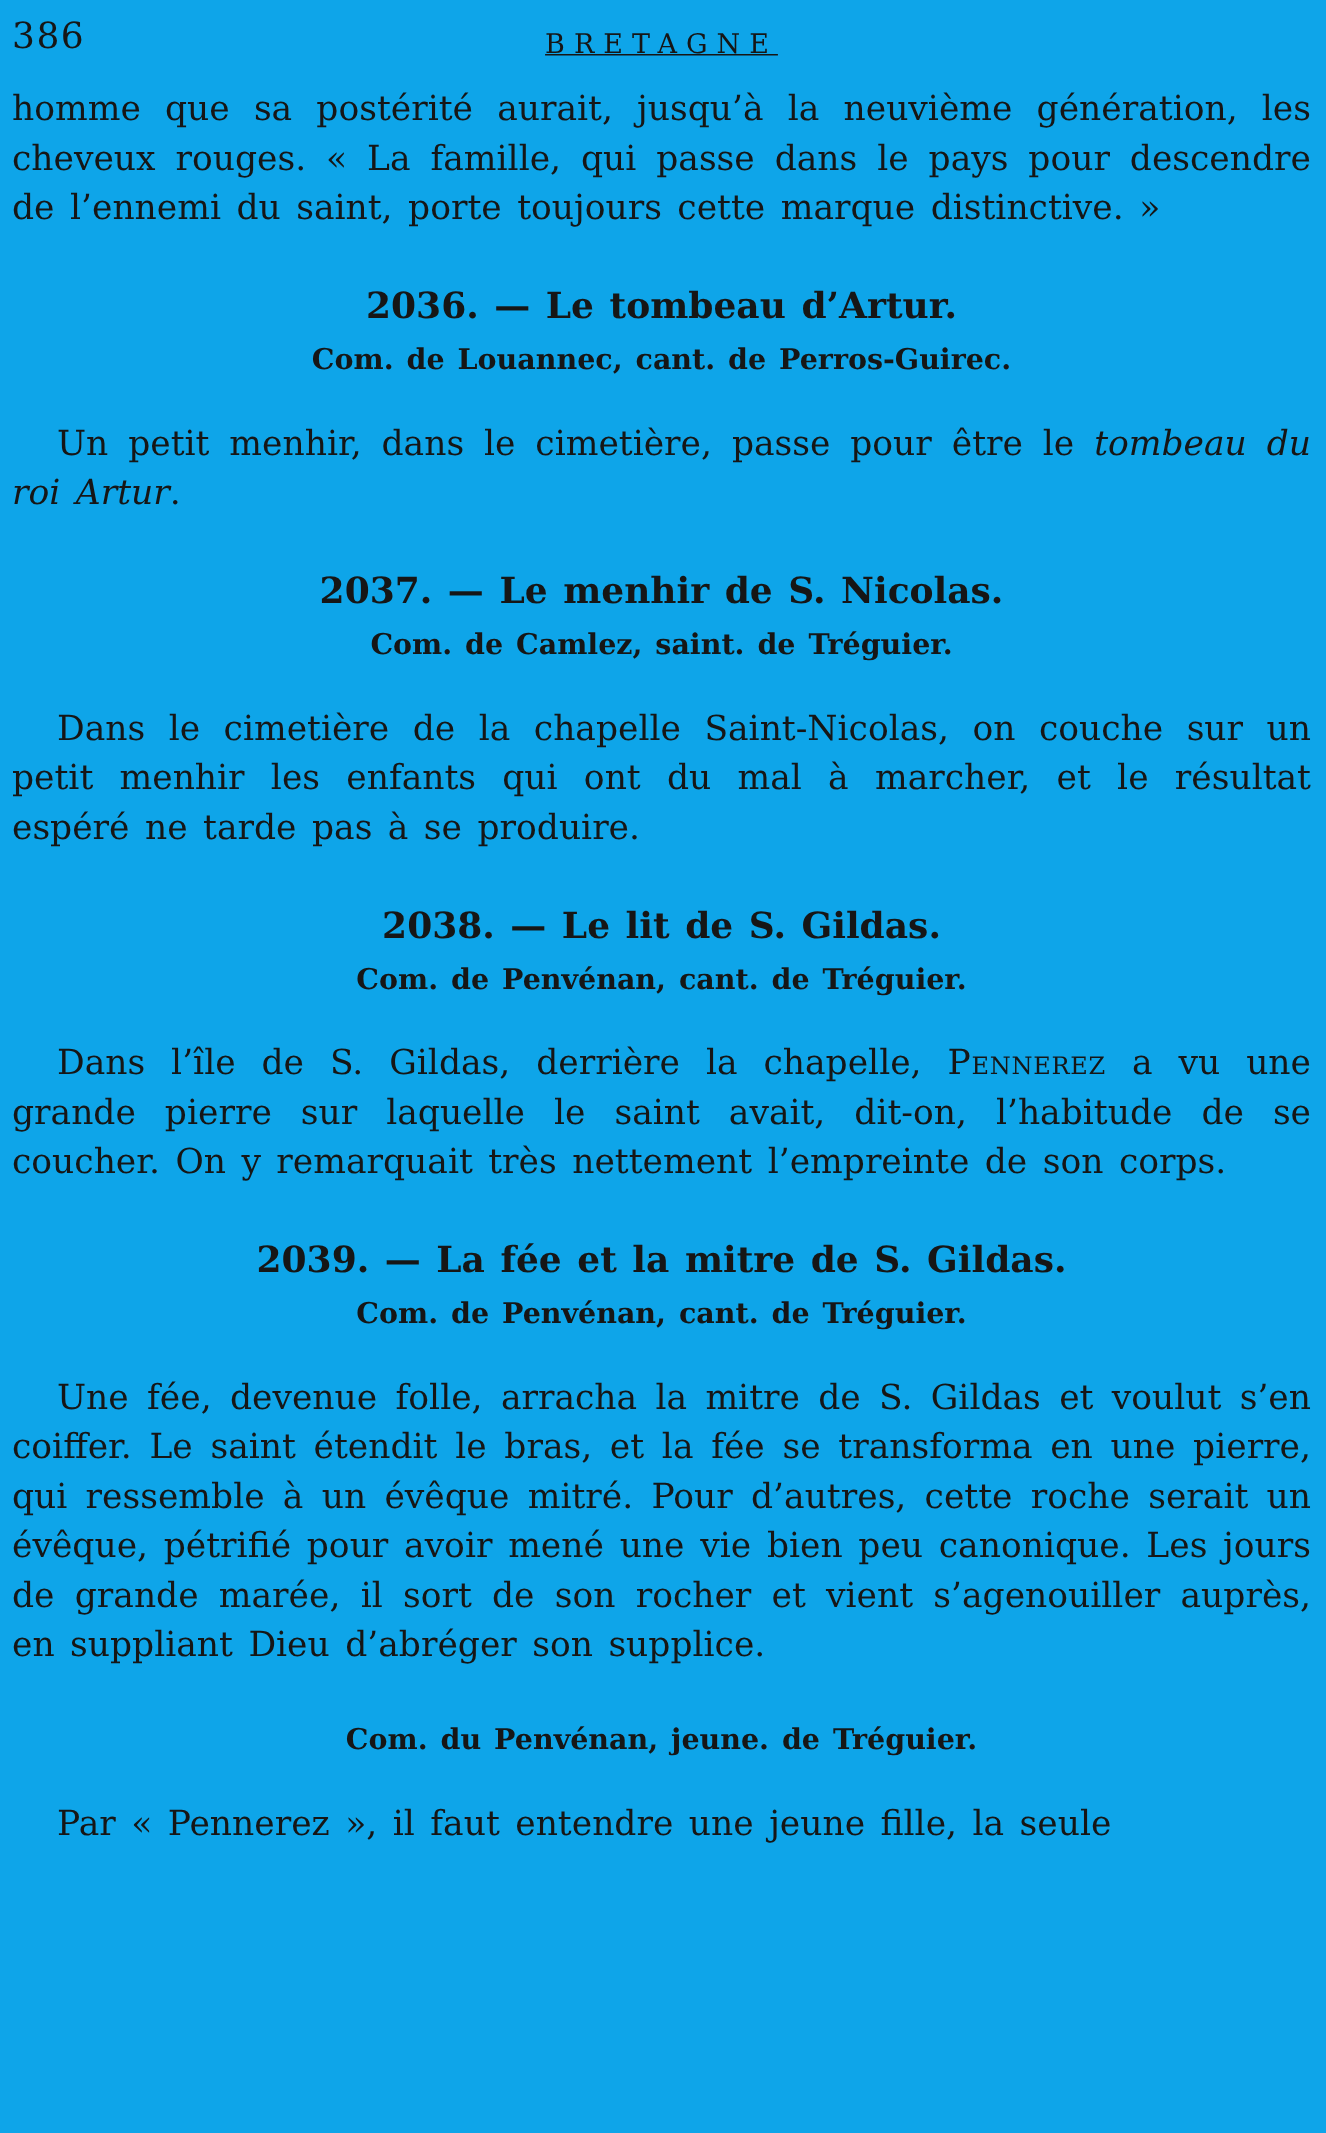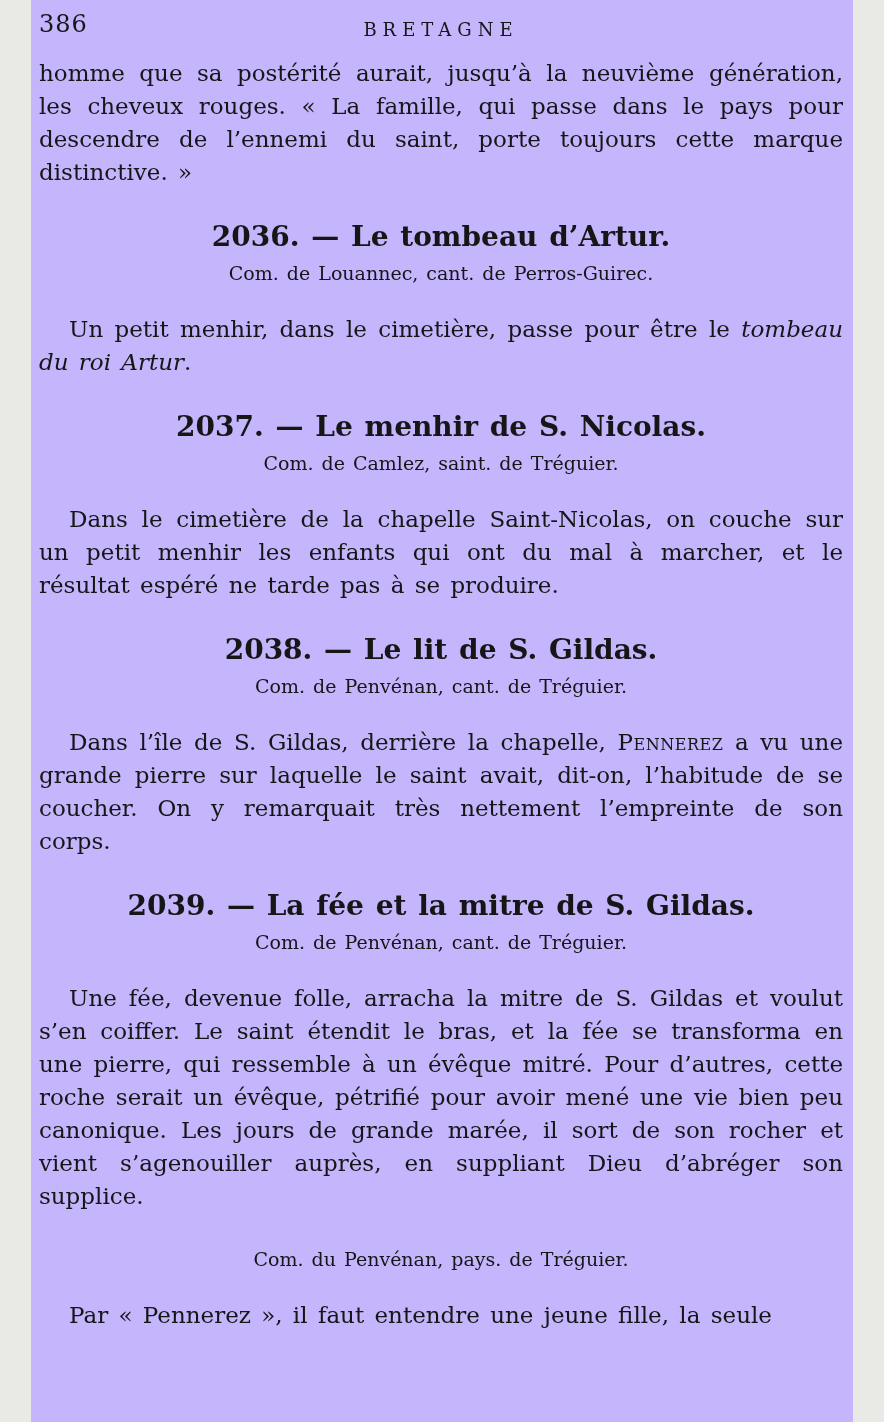--- a/index.html
+++ b/index.html
@@ -1,22 +1,22 @@
 <!DOCTYPE html>
 <html><head>
 <meta charset="utf-8">
 <style>
   * { margin: 0; padding: 0; box-sizing: border-box; }
   html, body { background: #e9e9e6; }
   .page {
     position: relative;
-    width: 822px;
+    width: 884px;
     height: 1422px;
     margin: 0 auto;
-    background: #c4b5fd;
+    background: #0ea5e9;
     color: #161616;
     font-family: "DejaVu Serif", "Liberation Serif", serif;
     font-size: 23px;
     line-height: 33px;
     padding: 8px 10px 0 8px;
     overflow: hidden;
   }
   .page-header {
     position: relative;
     height: 36px;
@@ -28,40 +28,41 @@
     top: 0;
     font-size: 24px;
     letter-spacing: 1px;
   }
   .running-header {
     display: block;
     text-align: center;
     font-size: 18px;
     letter-spacing: 6px;
     padding-top: 5px;
+    text-decoration: underline;
   }
   .para {
     text-align: justify;
     text-indent: 30px;
     word-spacing: 3px;
     margin-top: 13px;
   }
   .para.no-indent { text-indent: 0; }
   .entry { margin-top: 33px; }
   .entry-title {
     text-align: center;
-    font-size: 28px;
+    font-size: 24px;
     font-weight: bold;
     line-height: 30px;
     word-spacing: 2px;
   }
   .entry-location {
     text-align: center;
     font-size: 19px;
-    font-weight: normal;
+    font-weight: bold;
     line-height: 26px;
     margin-top: 8px;
     margin-bottom: 27px;
     word-spacing: 2px;
   }
   .body-italic { font-style: italic; }
   .sc { font-variant: small-caps; letter-spacing: 0.5px; }
 </style>
 </head>
 <body>
@@ -93,17 +94,17 @@
     <p class="para"><span>Dans l’île de S. Gildas, derrière la chapelle, </span><span class="sc">Pennerez</span><span> a vu une grande pierre sur laquelle le saint avait, dit-on, l’habitude de se coucher. On y remarquait très nettement l’empreinte de son corps.</span></p>
   </section>
 
   <section class="entry">
     <h2 class="entry-title">2039. — La fée et la mitre de S. Gildas.</h2>
     <h3 class="entry-location">Com. de Penvénan, cant. de Tréguier.</h3>
     <p class="para">Une fée, devenue folle, arracha la mitre de S. Gildas et voulut s’en coiffer. Le saint étendit le bras, et la fée se transforma en une pierre, qui ressemble à un évêque mitré. Pour d’autres, cette roche serait un évêque, pétrifié pour avoir mené une vie bien peu canonique. Les jours de grande marée, il sort de son rocher et vient s’agenouiller auprès, en suppliant Dieu d’abréger son supplice.</p>
   </section>
 
   <section class="entry">
-    <h3 class="entry-location">Com. du Penvénan, pays. de Tréguier.</h3>
+    <h3 class="entry-location">Com. du Penvénan, jeune. de Tréguier.</h3>
     <p class="para">Par « Pennerez », il faut entendre une jeune fille, la seule</p>
   </section>
 
 </div>
 
 </body></html>

